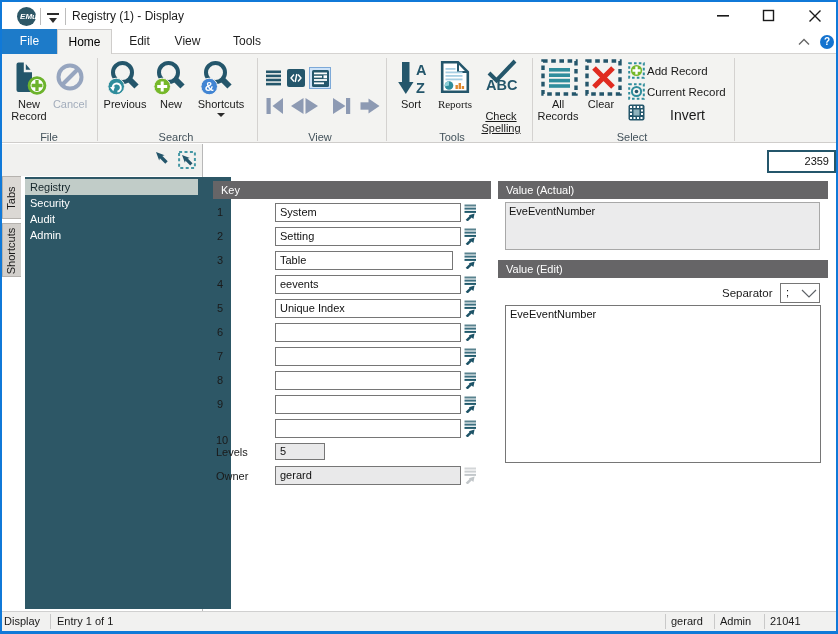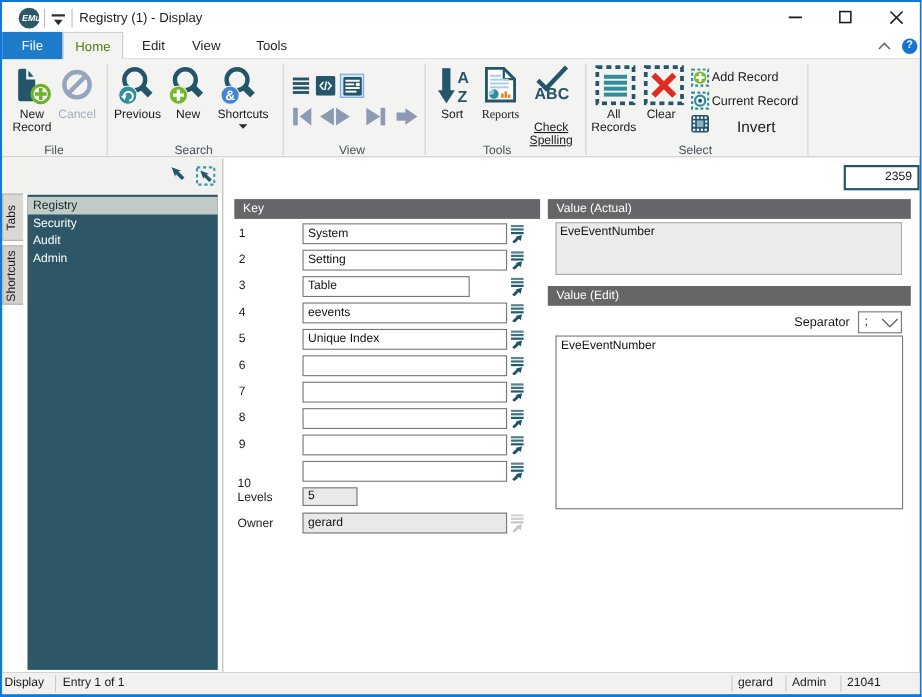--- a/index.html
+++ b/index.html
@@ -41,21 +41,21 @@
 
     <svg class="abs" style="left:700px;top:0;" width="130" height="27" viewBox="0 0 130 27">
       <rect x="15" y="13" width="12" height="1.6" fill="#1a1a1a"></rect>
       <rect x="61.5" y="8.5" width="10" height="10" fill="none" stroke="#1a1a1a" stroke-width="1.4"></rect>
       <path d="M107.5 8.5 L118.5 19.5 M118.5 8.5 L107.5 19.5" stroke="#1a1a1a" stroke-width="1.4"></path>
     </svg>
   </div>
 
   <div class="abs" style="left:2px;top:29px;width:834px;height:25px;background:#fff;border-bottom:1px solid #d5d3d1;">
     <div class="abs" style="left:0;top:0;width:55px;height:25px;background:#1d7bc9;color:#fff;font-size:12px;text-align:center;line-height:25px;">File</div>
-    <div class="abs" style="left:55px;top:0;width:55px;height:25px;background:#f3f3f1;border:1px solid #cfcdcb;border-bottom:none;color:#4d7c0f;font-size:12px;text-align:center;line-height:25px;">Home</div>
+    <div class="abs" style="left:55px;top:0;width:55px;height:25px;background:#f3f3f1;border:1px solid #cfcdcb;border-bottom:none;color:#000000;font-size:12px;text-align:center;line-height:25px;">Home</div>
     <div class="abs" style="left:110px;top:0;width:55px;height:24px;color:#1f1f1f;font-size:12px;text-align:center;line-height:25px;">Edit</div>
     <div class="abs" style="left:158px;top:0;width:55px;height:24px;color:#1f1f1f;font-size:12px;text-align:center;line-height:25px;">View</div>
     <div class="abs" style="left:216px;top:0;width:58px;height:24px;color:#1f1f1f;font-size:12px;text-align:center;line-height:25px;">Tools</div>
     <svg class="abs" style="left:795px;top:8px;" width="14" height="10" viewBox="0 0 14 10">
       <path d="M2 7.5 L7 2.5 L12 7.5" fill="none" stroke="#666" stroke-width="1.4"></path>
     </svg>
     <div class="abs" style="left:818px;top:6px;width:14px;height:14px;border-radius:50%;background:#1473cf;color:#fff;font-size:10px;font-weight:bold;text-align:center;line-height:14px;">?</div>
   </div>
 
   <div class="abs" style="left:2px;top:54px;width:834px;height:89px;background:#f3f3f1;border-bottom:1px solid #cfcdcb;overflow:hidden;">
@@ -229,21 +229,21 @@
   <div class="abs" style="left:767px;top:150px;width:69px;height:23px;border:2px solid #24566b;background:#fff;">
     <div class="abs" style="right:5px;top:3px;font-size:11px;color:#101010;">2359</div>
   </div>
 
   <div class="abs" style="left:2px;top:176px;width:19px;height:43px;background:#dbd8d4;border:1px solid #b5b2ae;border-right:none;">
     <div class="abs" style="left:-12px;top:14px;width:41px;height:14px;transform:rotate(-90deg);font-size:11px;color:#1a1a1a;text-align:center;">Tabs</div>
   </div>
   <div class="abs" style="left:2px;top:223px;width:19px;height:54px;background:#d2cfcb;border:1px solid #b5b2ae;border-right:none;">
     <div class="abs" style="left:-19px;top:20px;width:56px;height:14px;transform:rotate(-90deg);font-size:11px;color:#1a1a1a;text-align:center;">Shortcuts</div>
   </div>
-  <div class="abs" style="left:25px;top:177px;width:173px;height:432px;background:#2d5766;">
+  <div class="abs" style="left:25px;top:177px;width:206px;height:432px;background:#2d5766;">
     <div class="abs" style="left:0;top:2px;width:173px;height:16px;background:#c1ccc8;color:#15262b;font-size:11px;line-height:16px;padding-left:5px;">Registry</div>
     <div class="abs" style="left:5px;top:20px;color:#fff;font-size:11px;">Security</div>
     <div class="abs" style="left:5px;top:36px;color:#fff;font-size:11px;">Audit</div>
     <div class="abs" style="left:5px;top:52px;color:#fff;font-size:11px;">Admin</div>
   </div>
 
   <div class="hdr" style="left:498px;top:181px;width:330px;">Value (Actual)</div>
   <div class="hdr" style="left:213px;top:181px;width:278px;">Key</div>
 
   <div class="lbl" style="left:217px;top:206px;">1</div>
@@ -258,21 +258,21 @@
   <div class="lbl" style="left:217px;top:230px;">2</div>
   <div class="inp" style="left:275px;top:227px;width:186px;">Setting</div>
   <svg class="abs" style="left:464px;top:228px;" width="15" height="17" viewBox="0 0 15 17">
       <rect x="0.5" y="0.5" width="11.5" height="2" fill="#5a838f"></rect>
       <rect x="0.5" y="3.6" width="11.5" height="2" fill="#3c6f80"></rect>
       <rect x="0.5" y="6.9" width="11.5" height="2" fill="#215a6c"></rect>
       <path d="M2.6,16.6 L7,12.4" stroke="#1d5367" stroke-width="2.6"></path>
       <polygon points="10.6,9.6 9.4,15 4.8,11.2" fill="#1d5367"></polygon>
     </svg>
   <div class="lbl" style="left:217px;top:254px;">3</div>
-  <div class="inp" style="left:275px;top:251px;width:152px;">Table</div>
+  <div class="inp" style="left:275px;top:251px;width:178px;">Table</div>
   <svg class="abs" style="left:464px;top:252px;" width="15" height="17" viewBox="0 0 15 17">
       <rect x="0.5" y="0.5" width="11.5" height="2" fill="#5a838f"></rect>
       <rect x="0.5" y="3.6" width="11.5" height="2" fill="#3c6f80"></rect>
       <rect x="0.5" y="6.9" width="11.5" height="2" fill="#215a6c"></rect>
       <path d="M2.6,16.6 L7,12.4" stroke="#1d5367" stroke-width="2.6"></path>
       <polygon points="10.6,9.6 9.4,15 4.8,11.2" fill="#1d5367"></polygon>
     </svg>
   <div class="lbl" style="left:217px;top:278px;">4</div>
   <div class="inp" style="left:275px;top:275px;width:186px;">eevents</div>
   <svg class="abs" style="left:464px;top:276px;" width="15" height="17" viewBox="0 0 15 17">

